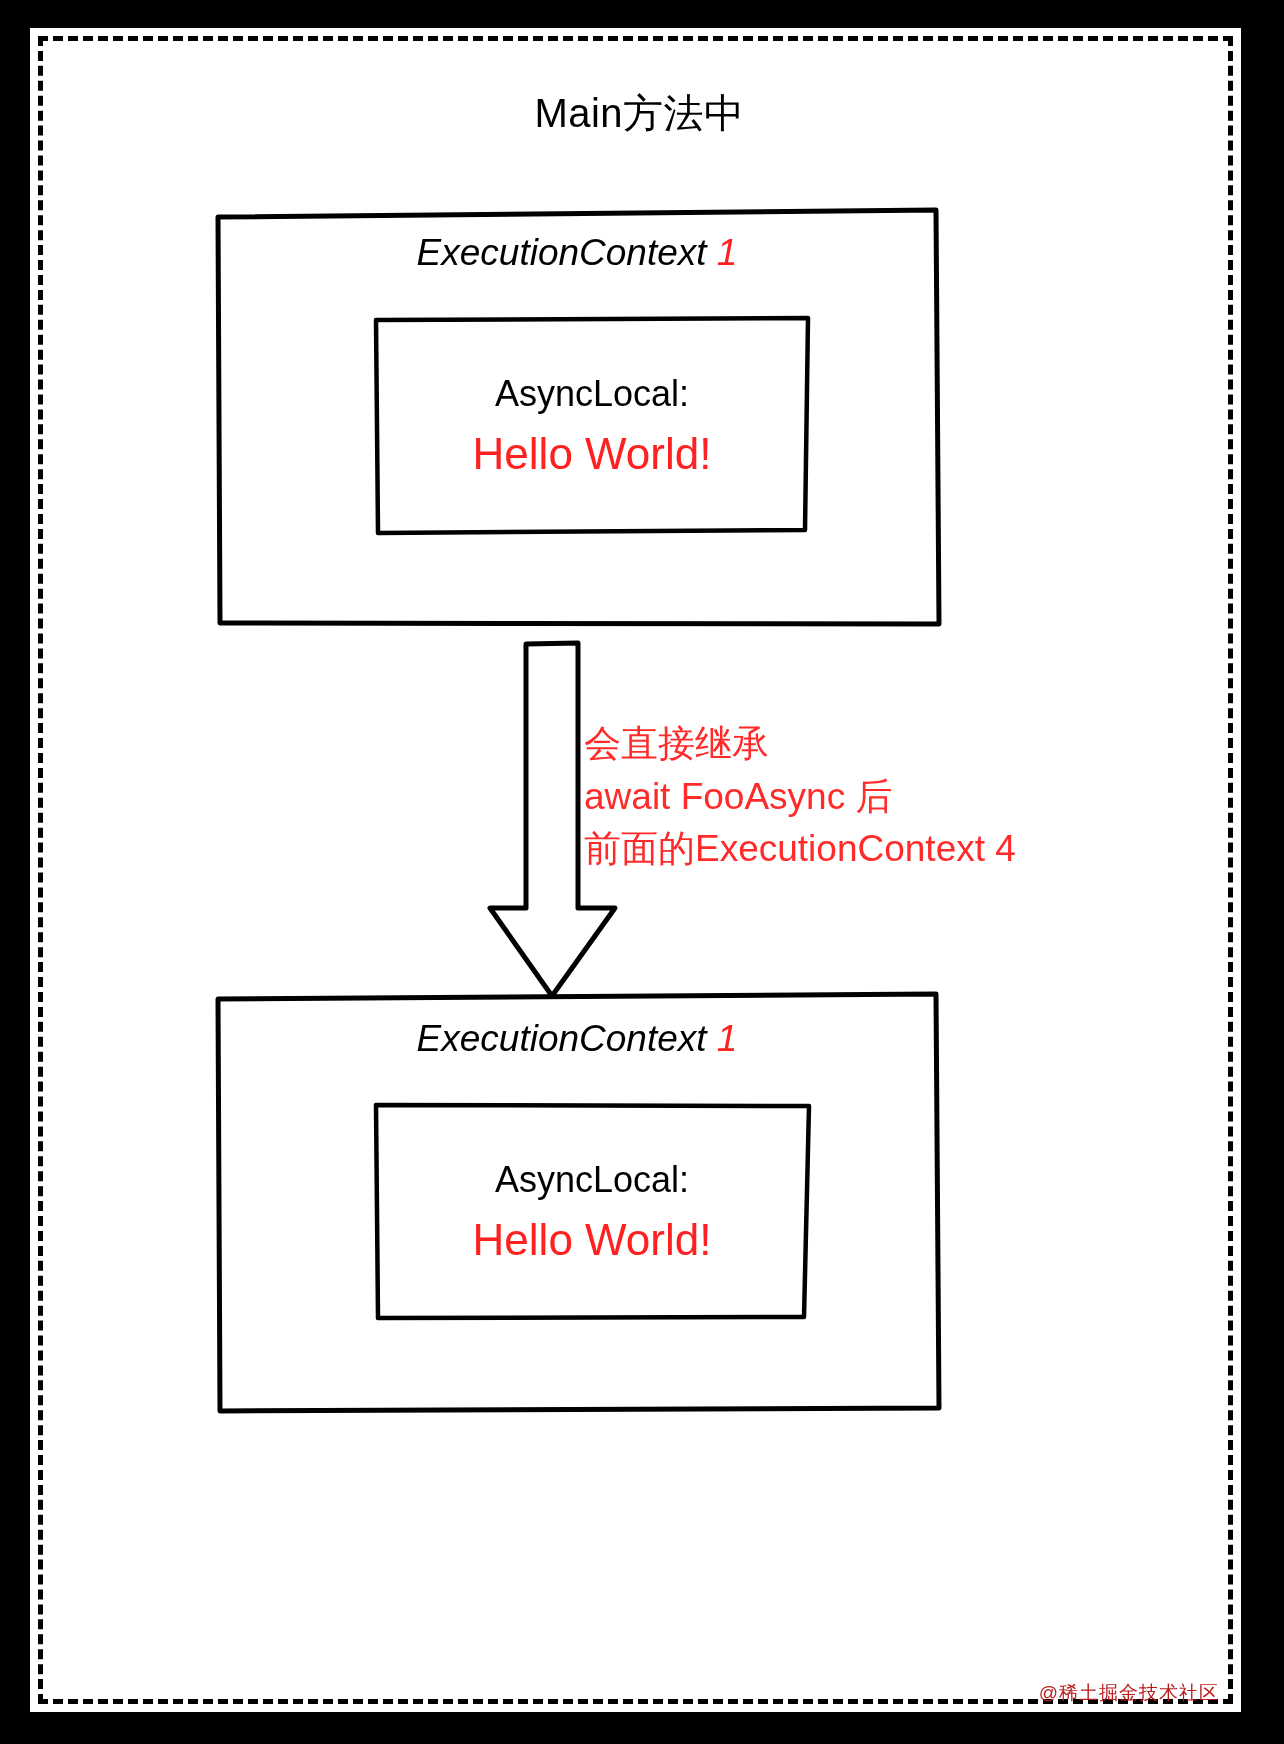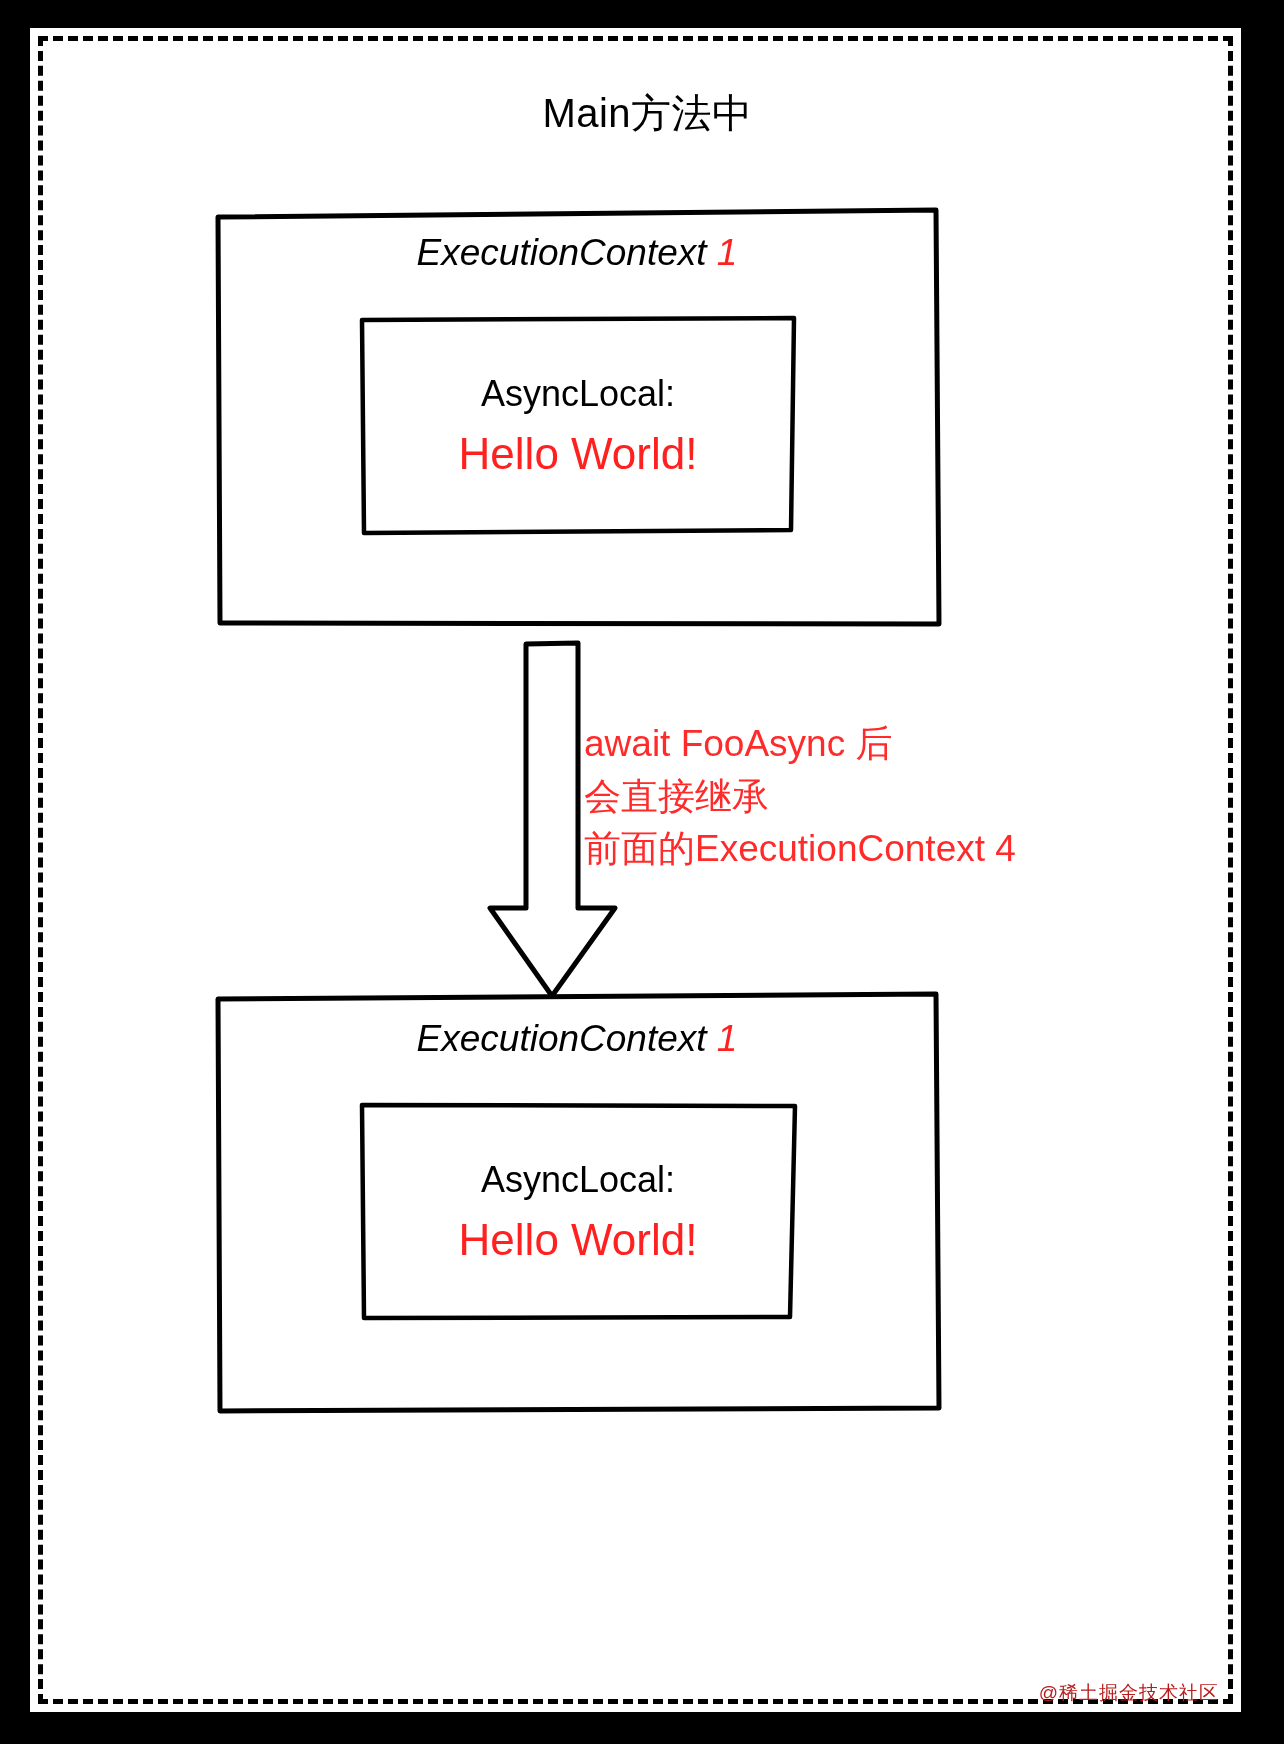--- a/index.html
+++ b/index.html
@@ -32,21 +32,21 @@
     top: 8px;
     right: 8px;
     bottom: 8px;
     border: 5px dashed #000000;
     box-sizing: border-box;
     pointer-events: none;
   }
 
   #diagram-title {
     position: absolute;
-    left: 12px;
+    left: 4px;
     top: 58px;
     width: 100%;
     text-align: center;
     font-size: 40px;
     color: #000000;
     letter-spacing: 0.5px;
   }
 
   
   .ctx-box {
@@ -73,21 +73,21 @@
     text-align: center;
     font-size: 37px;
     color: #000000;
     white-space: nowrap;
     font-style: italic;
   }
   .ctx-title .num { color: #ff2020; }
 
   .inner-box {
     position: absolute;
-    left: 145px;
+    left: 159px;
     top: 110px;
     width: 440px;
     height: 222px;
   }
   .inner-box svg.frame {
     position: absolute;
     left: 0; top: 0;
     width: 100%; height: 100%;
     overflow: visible;
   }
@@ -173,22 +173,22 @@
     </div>
   </div>
 
   <div id="down-arrow">
     <svg width="140" height="360" viewBox="0 0 140 360">
       <path d="M44,4 L96,3 L96,268 L133,268 L70,356 L8,268 L44,268 Z" fill="#ffffff" stroke="#000000" stroke-width="5" stroke-linejoin="round"></path>
     </svg>
   </div>
 
   <div id="annotation">
+    <span>会直接继承</span>
     <span>await FooAsync 后</span>
-    <span>会直接继承</span>
     <span>前面的ExecutionContext 4</span>
   </div>
 
   <div class="ctx-box" id="ctx-box-bottom">
     <svg class="frame" viewBox="0 0 728 425" preserveAspectRatio="none">
       <path d="M5,9 L723,4 L726,418 L7,421 Z" fill="none" stroke="#000" stroke-width="5" stroke-linejoin="round"></path>
     </svg>
 
     <div class="ctx-title">
       <span>ExecutionContext </span>

